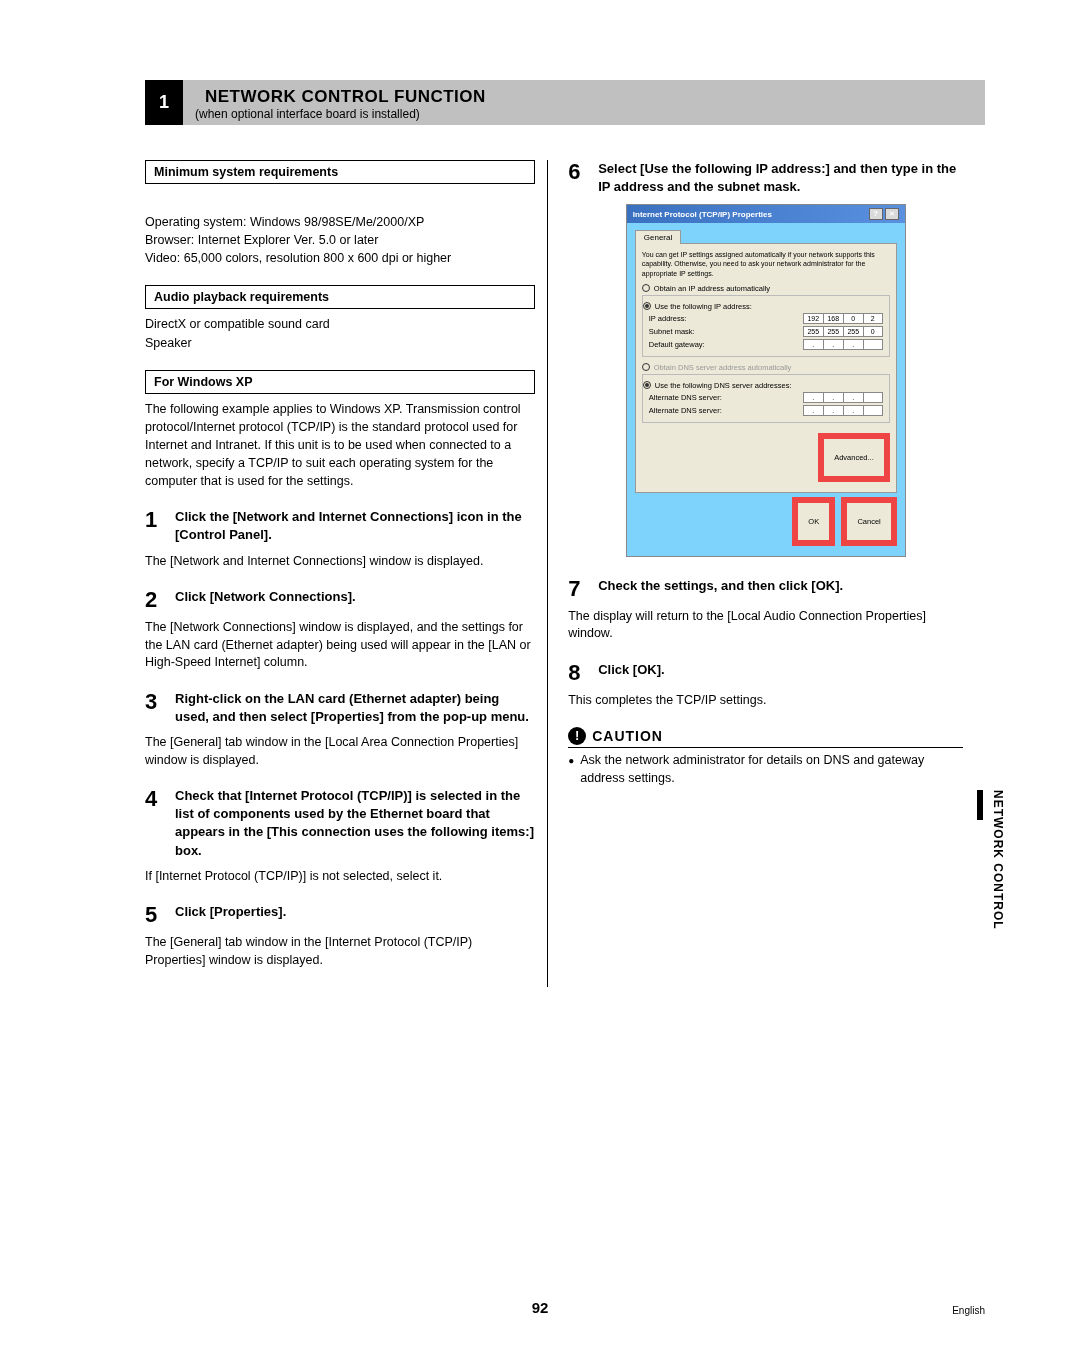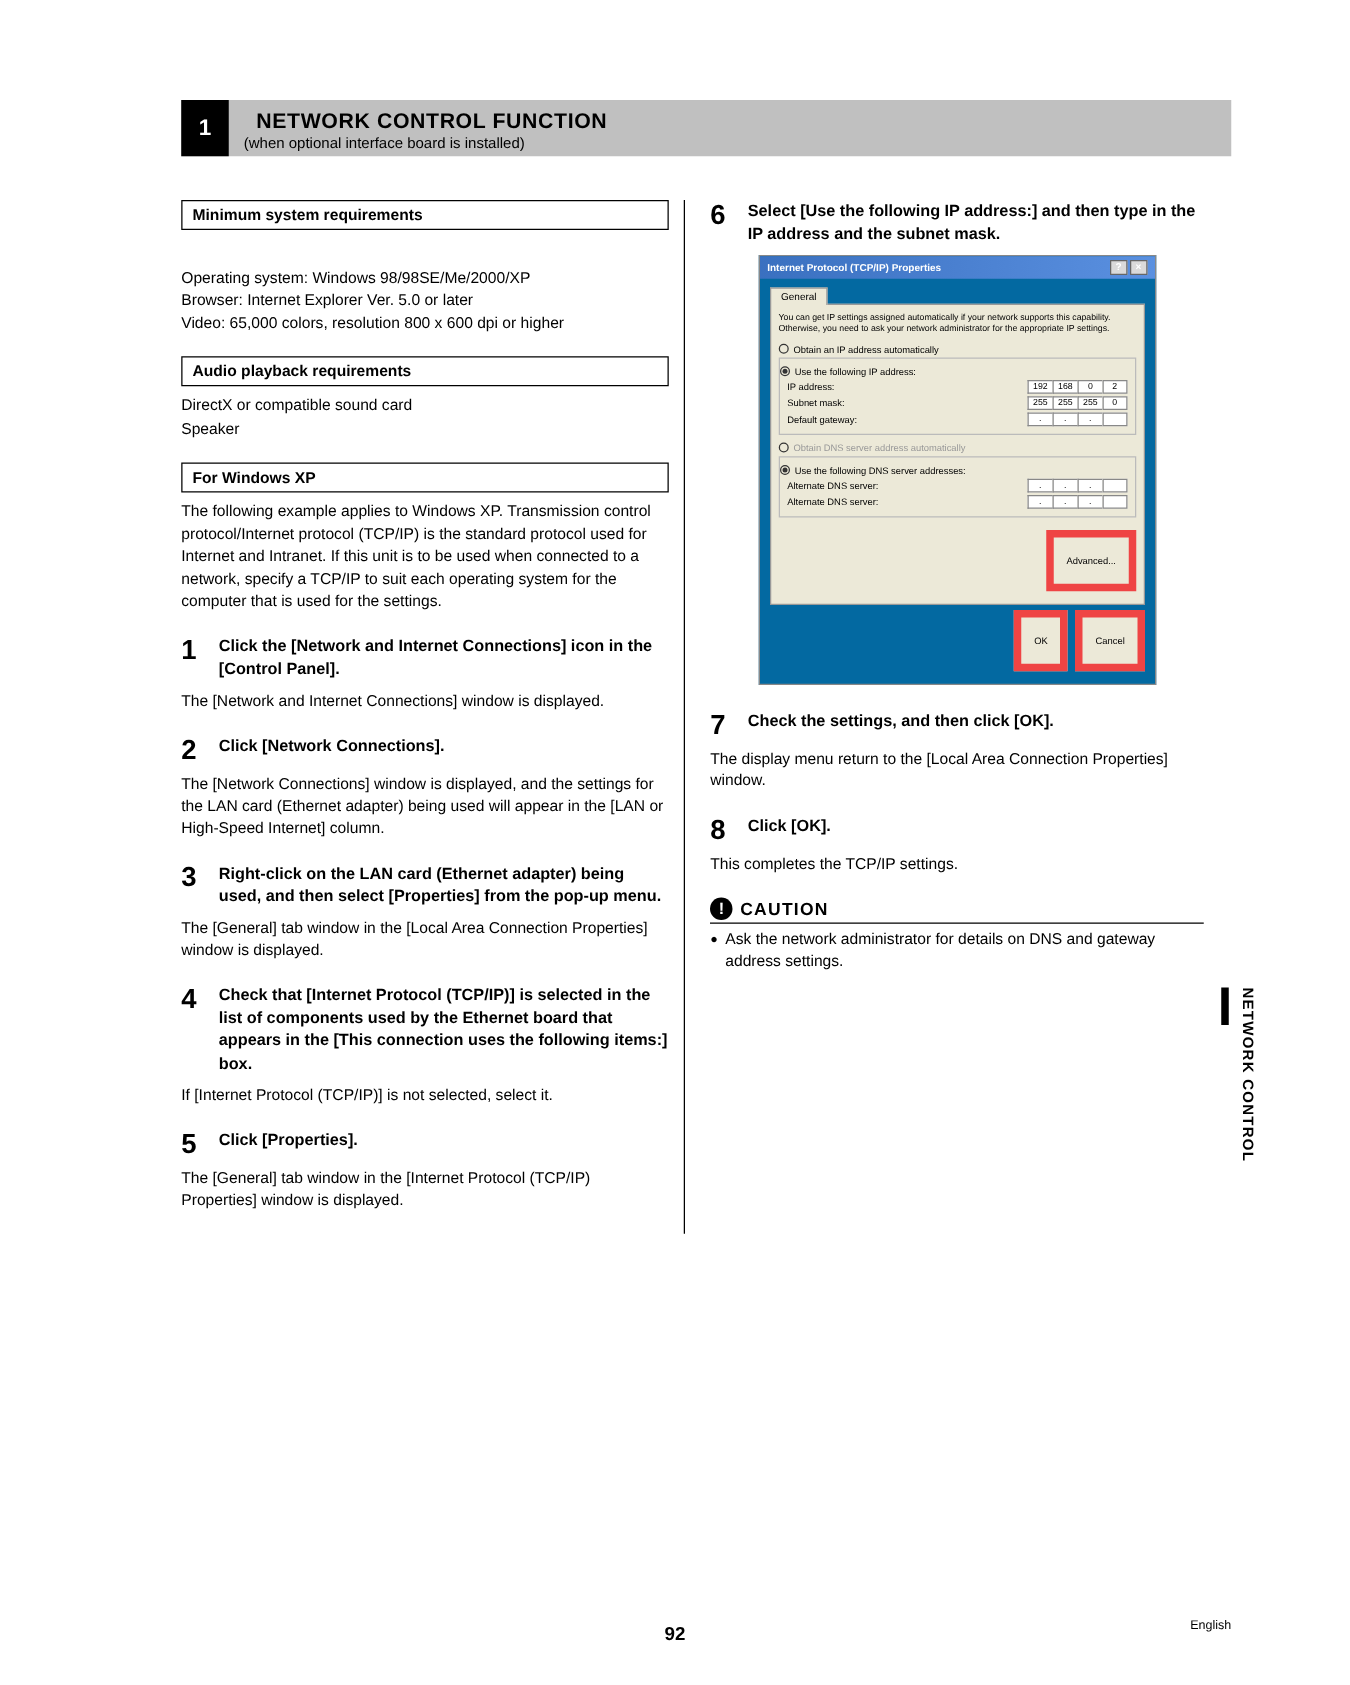--- a/index.html
+++ b/index.html
@@ -88,25 +88,25 @@
       font-weight: bold;
       font-size: 13px;
       line-height: 1.4;
     }
     .step-body {
       font-size: 12.5px;
       line-height: 1.4;
       margin-bottom: 18px;
     }
     .dialog {
-      width: 318px;
+      width: 280px;
       margin: 0 auto 20px auto;
       border: 1px solid #888;
       font-size: 8px;
-      background: #0369a1;
+      background: #7dd3fc;
     }
     .dialog-title {
       background: linear-gradient(to right, #3a70c0, #5a90e0);
       color: #fff;
       padding: 3px 6px;
       font-weight: bold;
       display: flex;
       justify-content: space-between;
       align-items: center;
     }
@@ -265,21 +265,21 @@
     .side-bar {
       position: absolute;
       right: 97px;
       top: 790px;
       width: 6px;
       height: 30px;
       background: #000;
     }
     .lang {
       position: absolute;
-      bottom: 42px;
+      bottom: 32px;
       right: 95px;
       font-size: 10px;
     }
   </style>
 </head>
 <body>
 
 <div class="header-bar">
   <div class="header-num">1</div>
   <div class="header-text">
@@ -425,21 +425,21 @@
           <span class="dlg-btn">OK</span>
           <span class="dlg-btn">Cancel</span>
         </div>
       </div>
     </div>
 
     <div class="step">
       <div class="step-num">7</div>
       <div class="step-title">Check the settings, and then click [OK].</div>
     </div>
-    <div class="step-body">The display menu return to the [Local Area Connection Properties] window.</div>
+    <div class="step-body">The display will return to the [Local Audio Connection Properties] window.</div>
 
     <div class="step">
       <div class="step-num">8</div>
       <div class="step-title">Click [OK].</div>
     </div>
     <div class="step-body">This completes the TCP/IP settings.</div>
 
     <div class="caution-header">
       <div class="caution-icon">!</div>
       <div class="caution-title">CAUTION</div>

